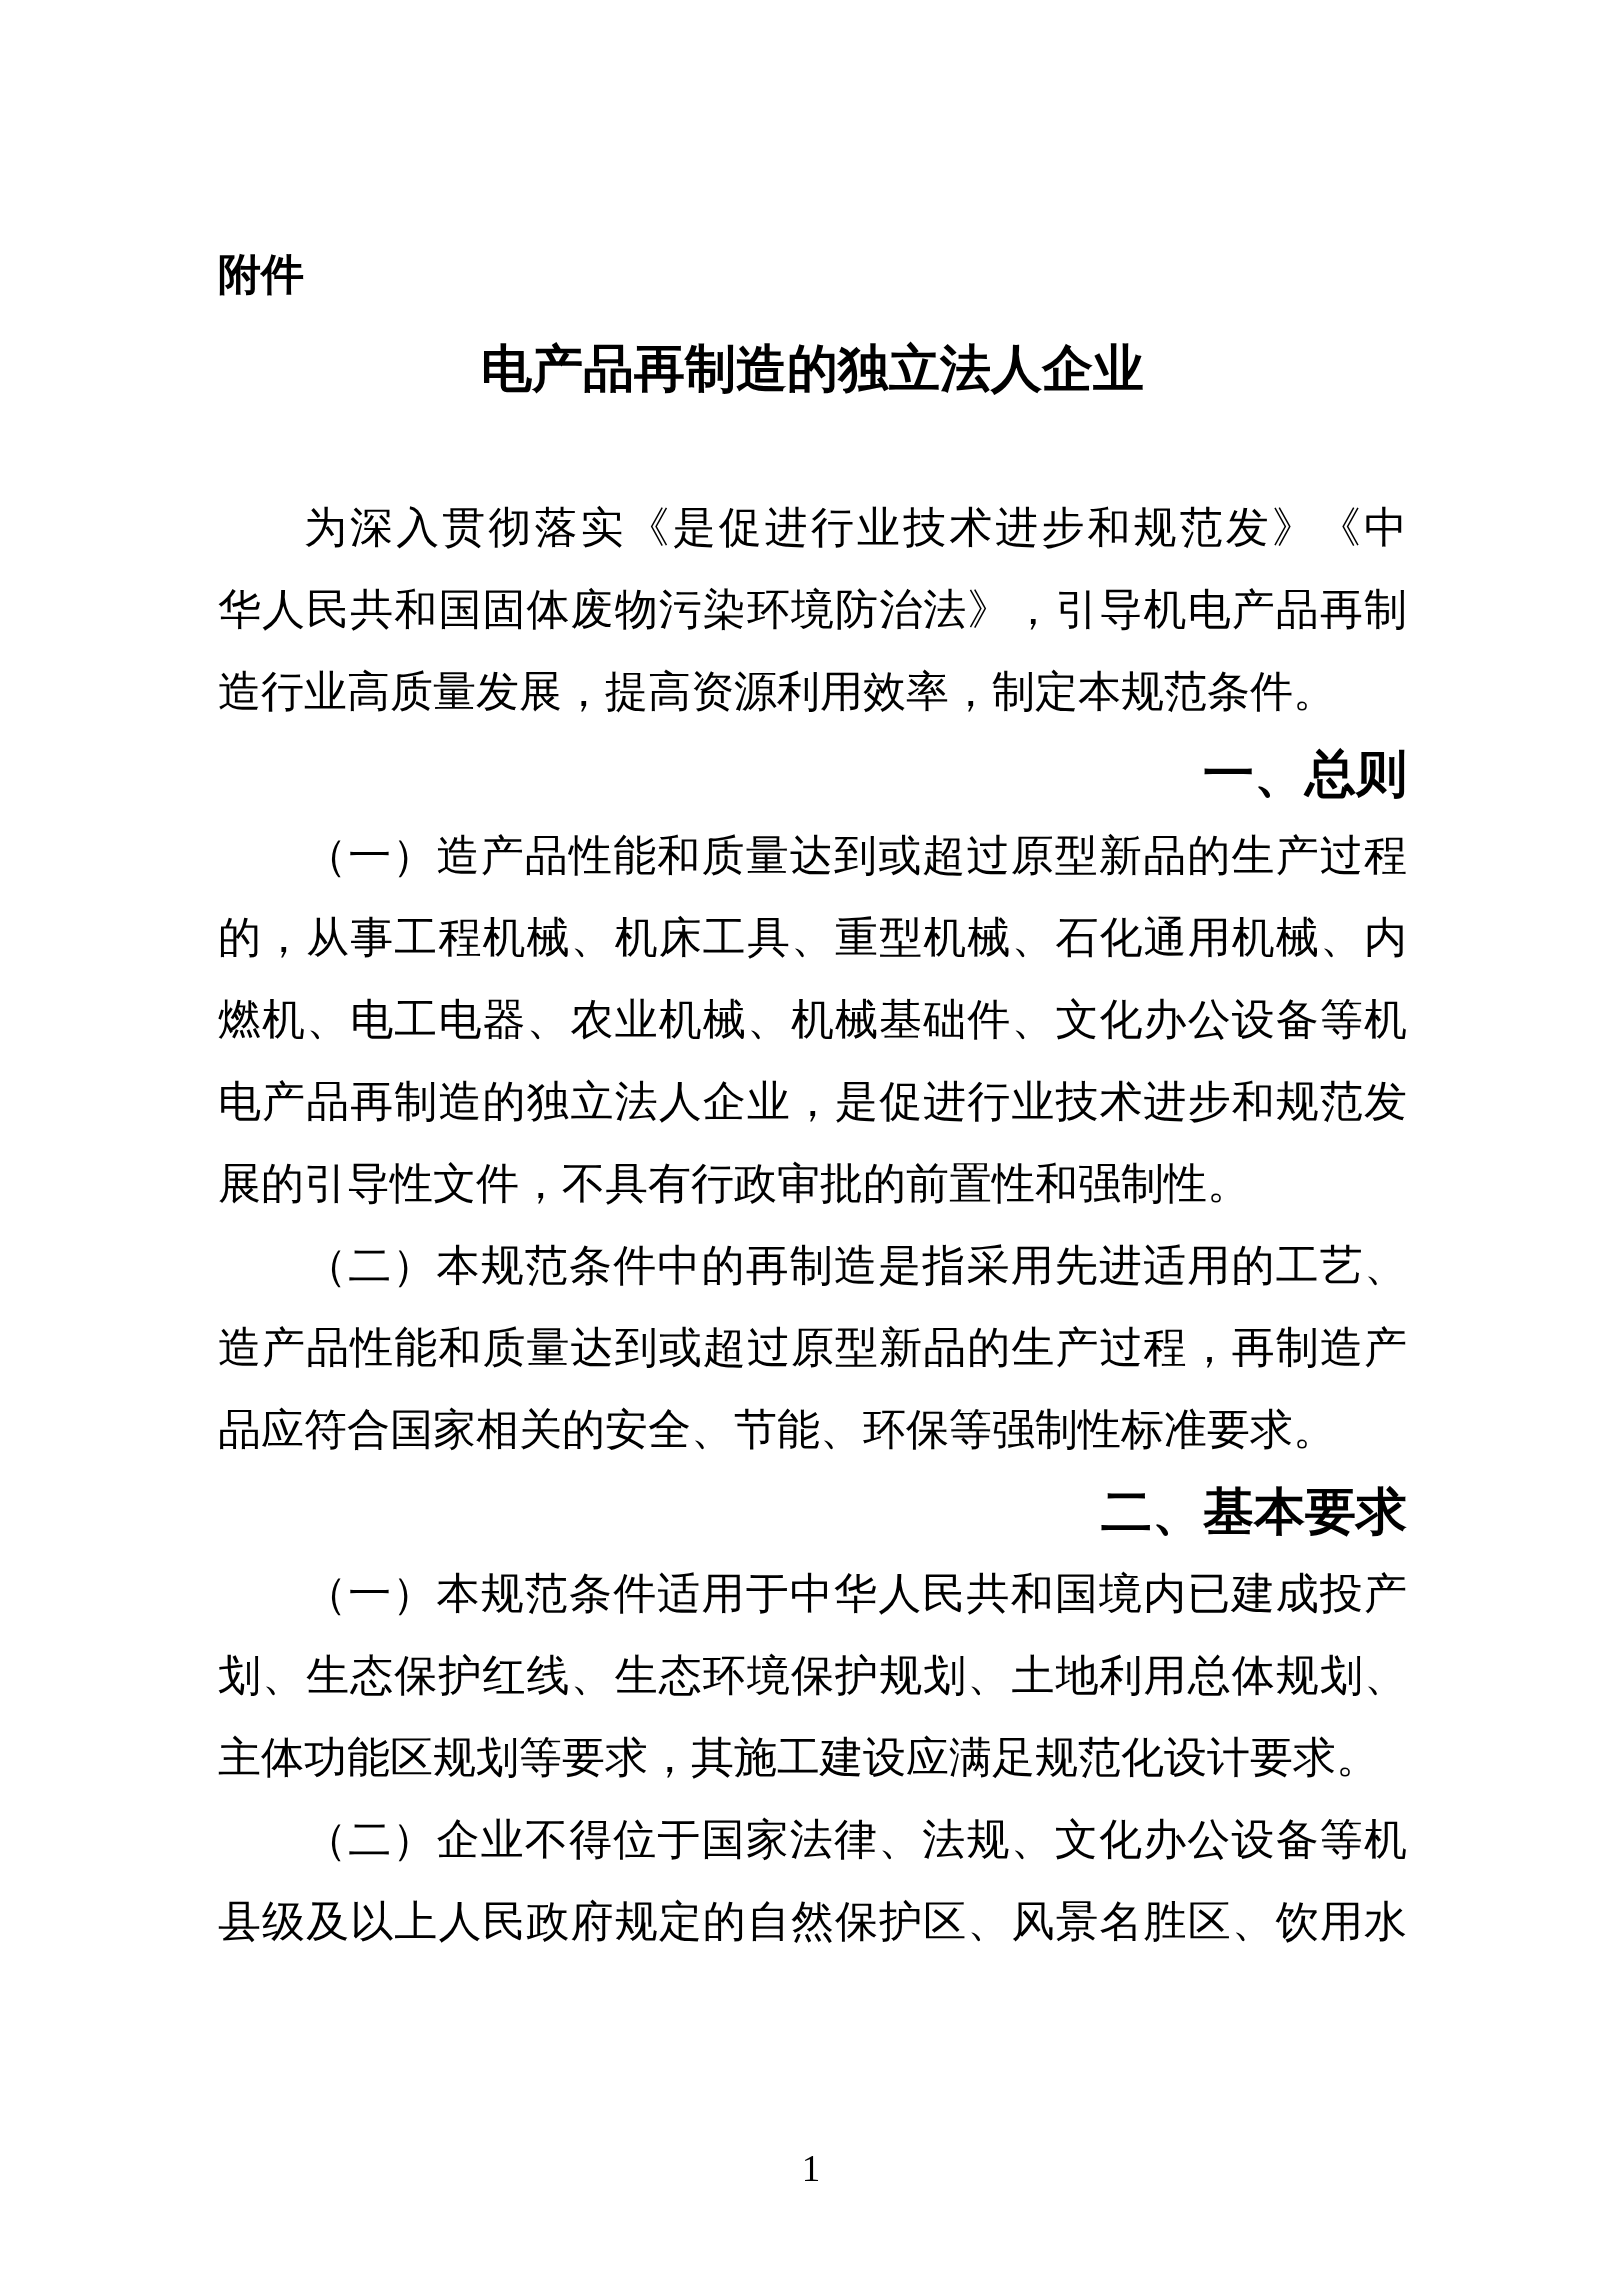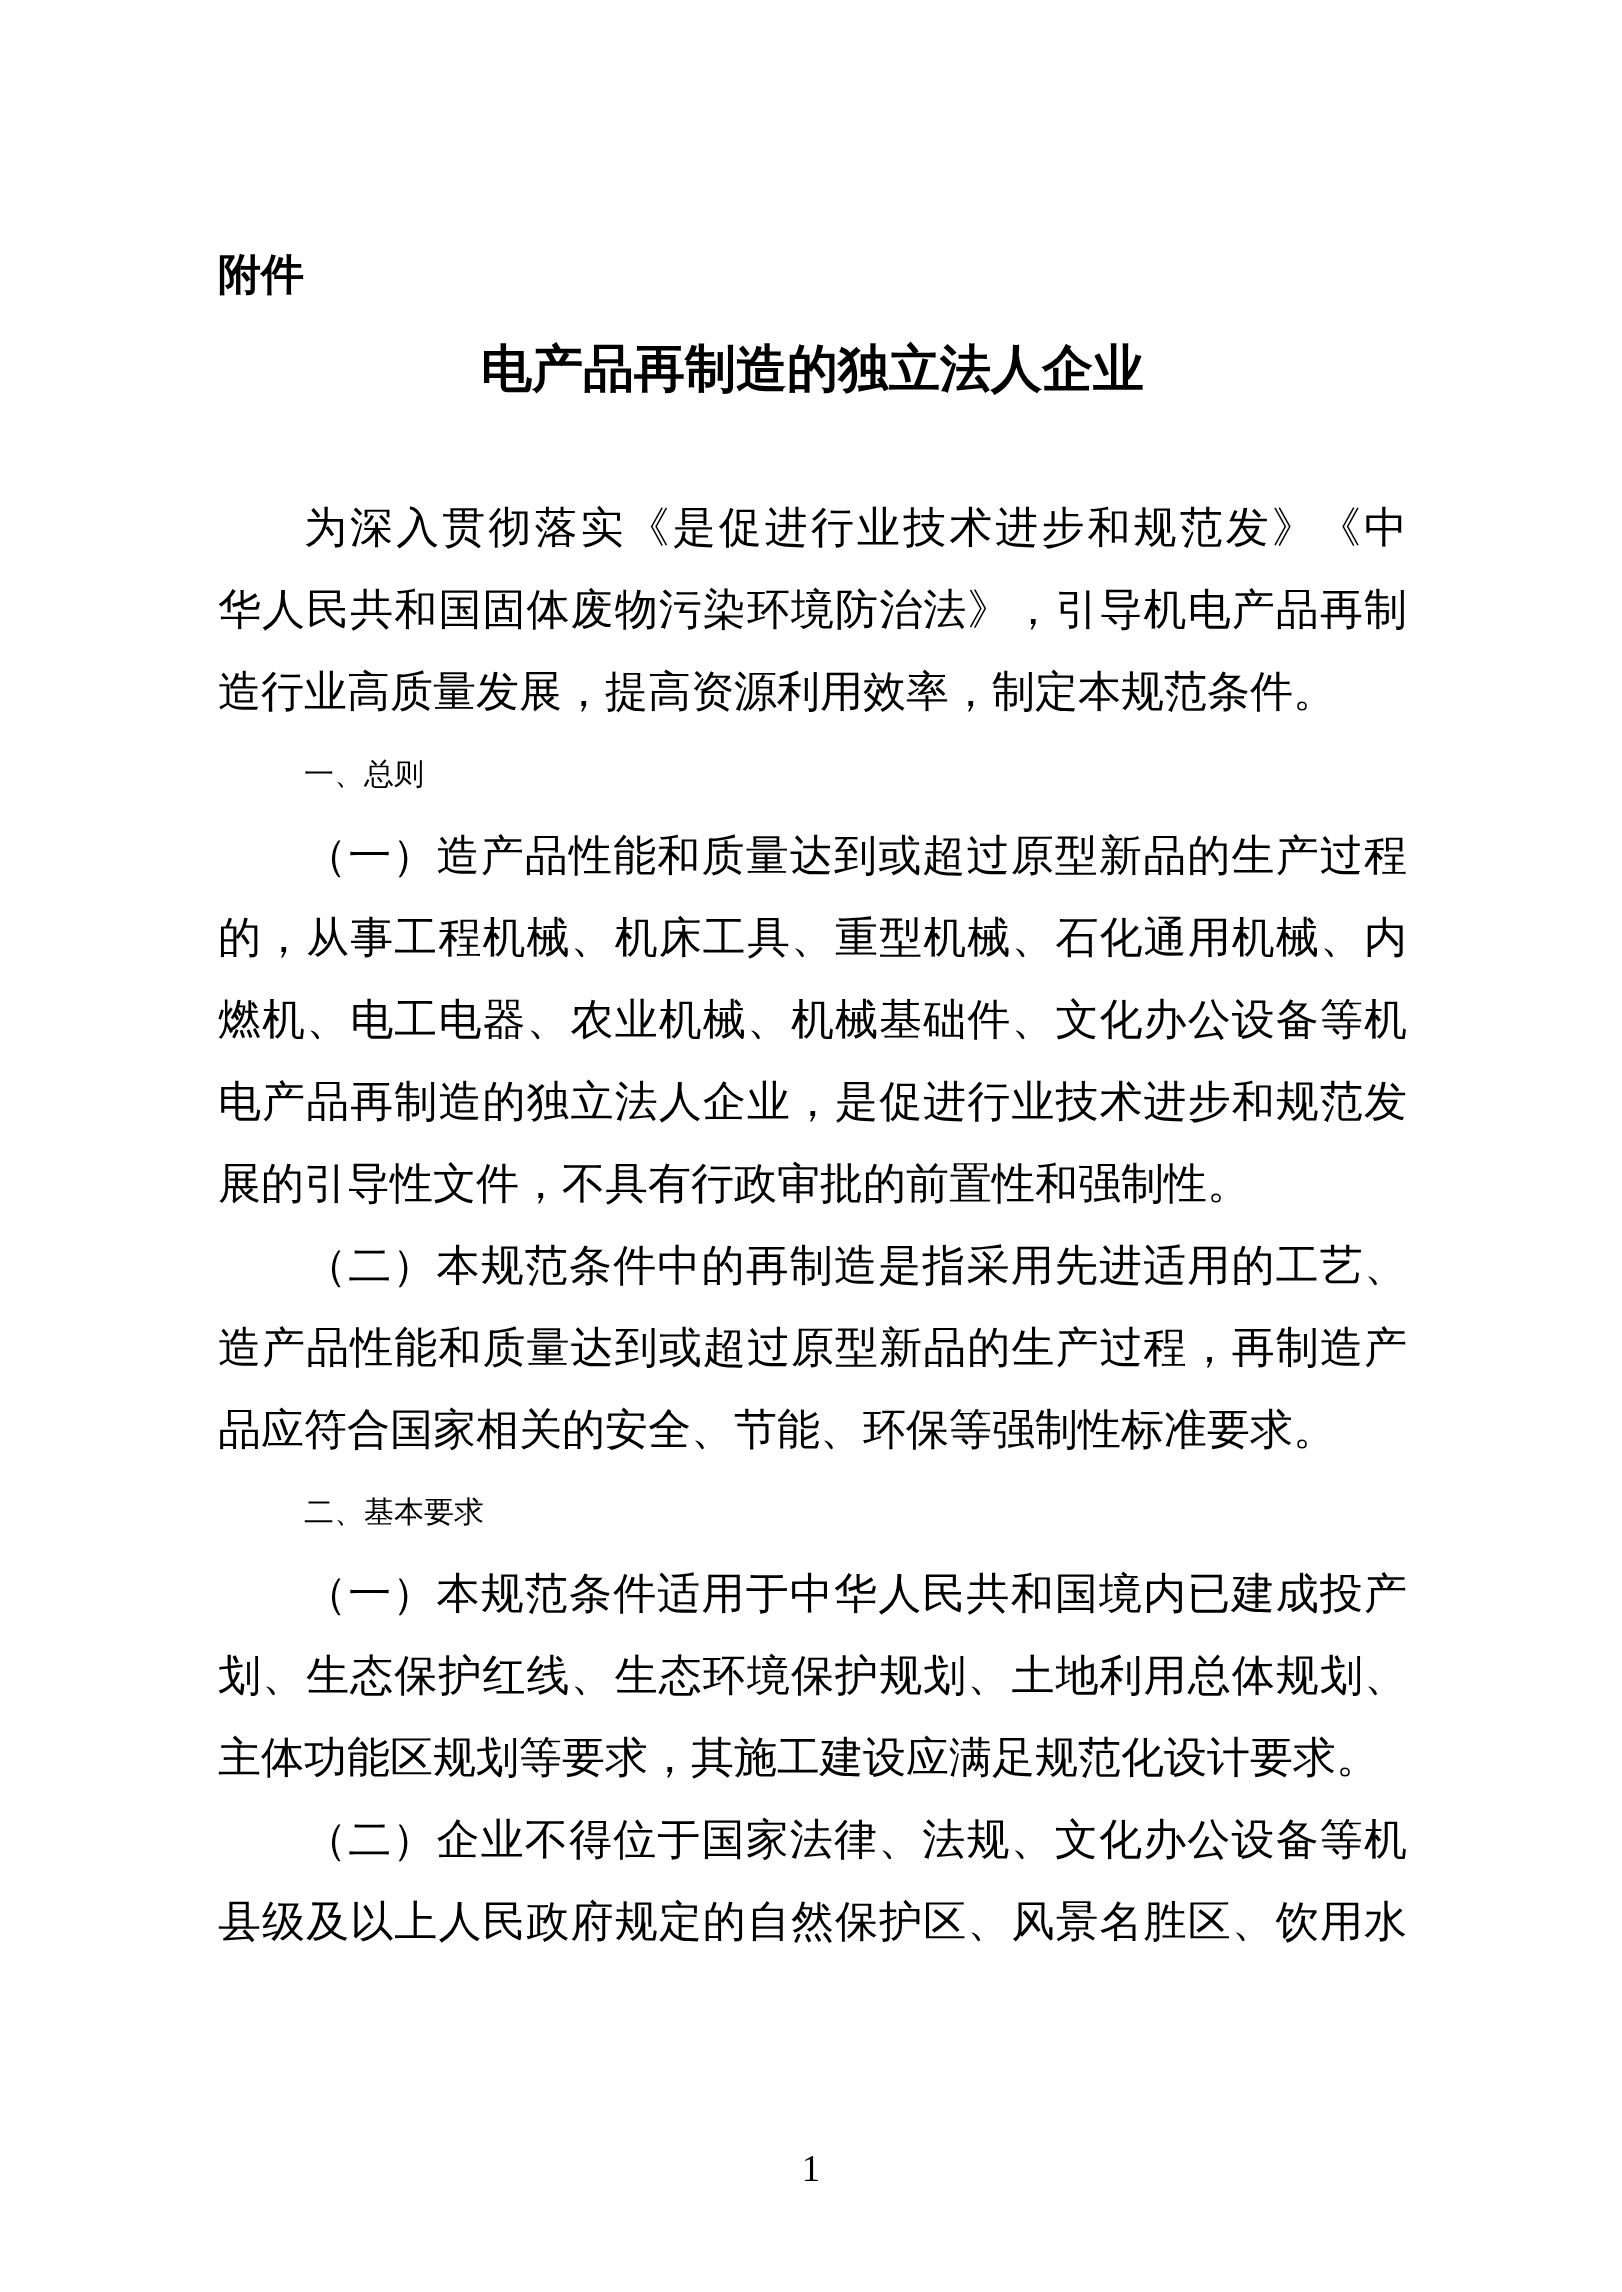--- a/index.html
+++ b/index.html
@@ -50,25 +50,25 @@
     white-space: nowrap;
   }
   .line.first {
     text-indent: 86px;
   }
   .line.para-end {
     text-align-last: left;
   }
   .heading {
     font-family: "Liberation Sans", "DejaVu Sans", sans-serif;
-    font-weight: normal;
-    font-size: 30px;
+    font-weight: bold;
+    font-size: 51px;
     line-height: 82px;
     text-indent: 86px;
-    text-align: left;
+    text-align: right;
   }
   .page-number {
     position: absolute;
     top: 2128px;
     left: 0;
     width: 100%;
     text-align: center;
     font-size: 37px;
     line-height: 82px;
   }

